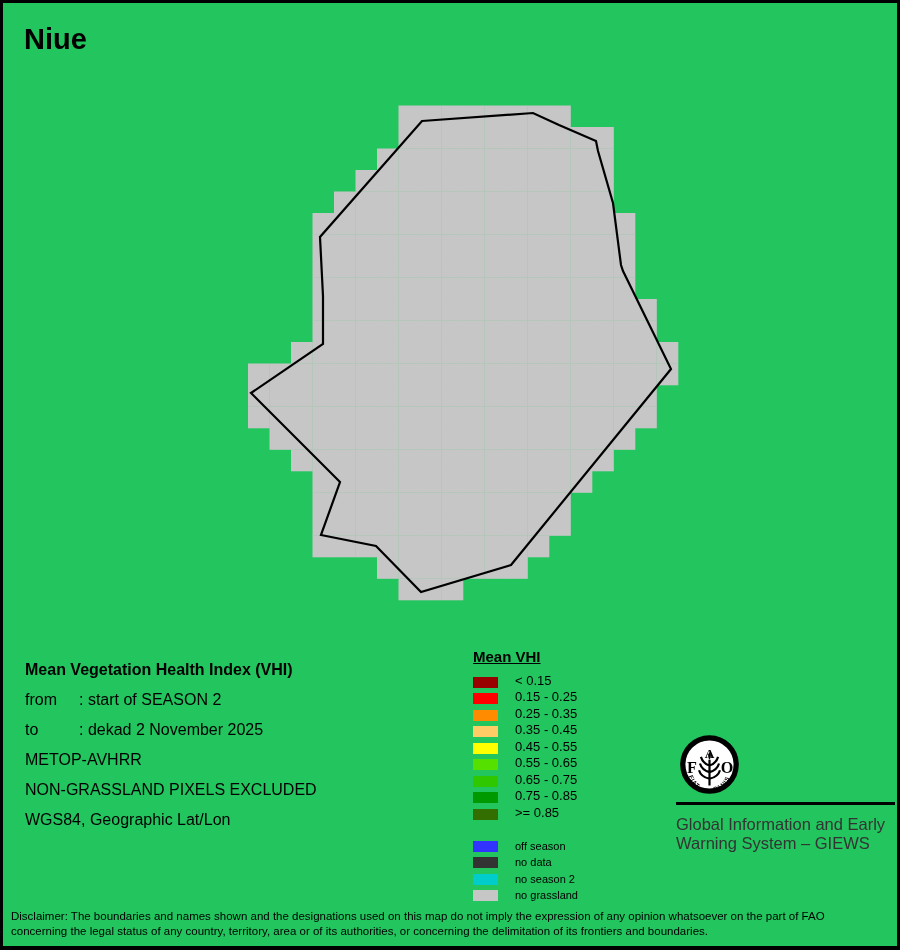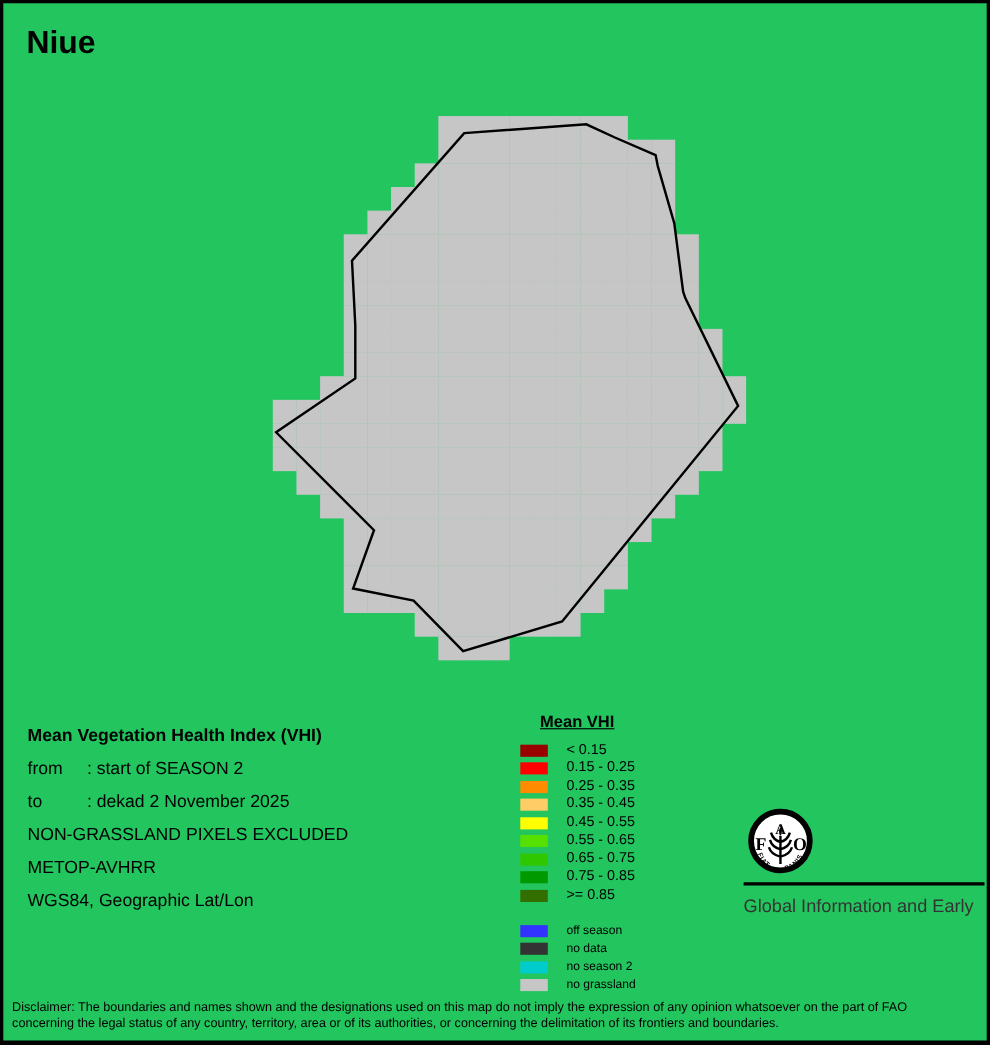--- a/index.html
+++ b/index.html
@@ -7,21 +7,21 @@
     position:relative;width:900px;height:950px;box-sizing:border-box;
     border:3px solid #000;border-bottom-width:4px;background:#22c55e;overflow:hidden;
     font-family:"Liberation Sans",sans-serif;color:#000;
   }
   #map-svg{position:absolute;left:0;top:0;width:900px;height:950px;pointer-events:none;z-index:0;}
   .page-title{position:absolute;left:21px;top:20px;font-size:29px;font-weight:700;z-index:2;margin:0;}
   .info-block{position:absolute;left:22px;top:652px;font-size:16px;line-height:30px;z-index:2;}
   .info-heading{font-weight:700;}
   .info-row{display:flex;height:30px;}
   .info-label{display:inline-block;width:54px;flex:0 0 54px;}
-  .legend-title{position:absolute;left:488px;top:645px;font-size:15px;font-weight:700;text-decoration:underline;z-index:2;}
+  .legend-title{position:absolute;left:470px;top:645px;font-size:15px;font-weight:700;text-decoration:underline;z-index:2;}
   .legend-rows{position:absolute;z-index:2;}
   #legend-classes{left:470px;top:668px;}
   #legend-extra{left:470px;top:832px;}
   .legend-row{display:flex;align-items:flex-end;height:16.55px;}
   .swatch{width:25px;height:11px;flex:0 0 25px;margin-right:17px;}
   #legend-classes .legend-label{font-size:13px;}
   #legend-extra .legend-label{font-size:11px;}
   .fao-logo{position:absolute;left:676px;top:731px;width:61px;height:61px;z-index:2;}
   .fao-name{position:absolute;left:739px;top:734px;font-size:16.5px;font-weight:700;line-height:18.6px;color:#1a1a1a;letter-spacing:-0.2px;z-index:2;}
   .fao-divider{position:absolute;left:673px;top:799px;width:219px;height:2.5px;background:#000;z-index:2;}
@@ -358,24 +358,24 @@
     <div id="info-rows">
         <div class="info-row">
           <span class="info-label">from</span>
           <span>: start of SEASON 2</span>
         </div>
         <div class="info-row">
           <span class="info-label">to</span>
           <span>: dekad 2 November 2025</span>
         </div>
         <div class="info-row">
-          <span>NON-GRASSLAND PIXELS EXCLUDED</span>
+          <span>METOP-AVHRR</span>
         </div>
         <div class="info-row">
-          <span>METOP-AVHRR</span>
+          <span>NON-GRASSLAND PIXELS EXCLUDED</span>
         </div>
         <div class="info-row">
           <span>WGS84, Geographic Lat/Lon</span>
         </div>
       </div>
   </div>
 
   <div class="legend-title">Mean VHI</div>
   <div class="legend-rows" id="legend-classes">
       <div class="legend-row">
@@ -450,20 +450,21 @@
     <text font-size="6.2" font-weight="bold" letter-spacing="0.8">
       <textPath href="#motto-arc" startOffset="57%">PANIS</textPath>
     </text>
   </svg>
 
 
   <div class="fao-divider"></div>
 
   <div class="giews">
     <div>Global Information and Early</div>
+    <div>Warning System – GIEWS</div>
   </div>
 
   <div class="disclaimer">
     <div>Disclaimer: The boundaries and names shown and the designations used on this map do not imply the expression of any opinion whatsoever on the part of FAO</div>
     <div>concerning the legal status of any country, territory, area or of its authorities, or concerning the delimitation of its frontiers and boundaries.</div>
   </div>
 
 </div>
 
 </body></html>

